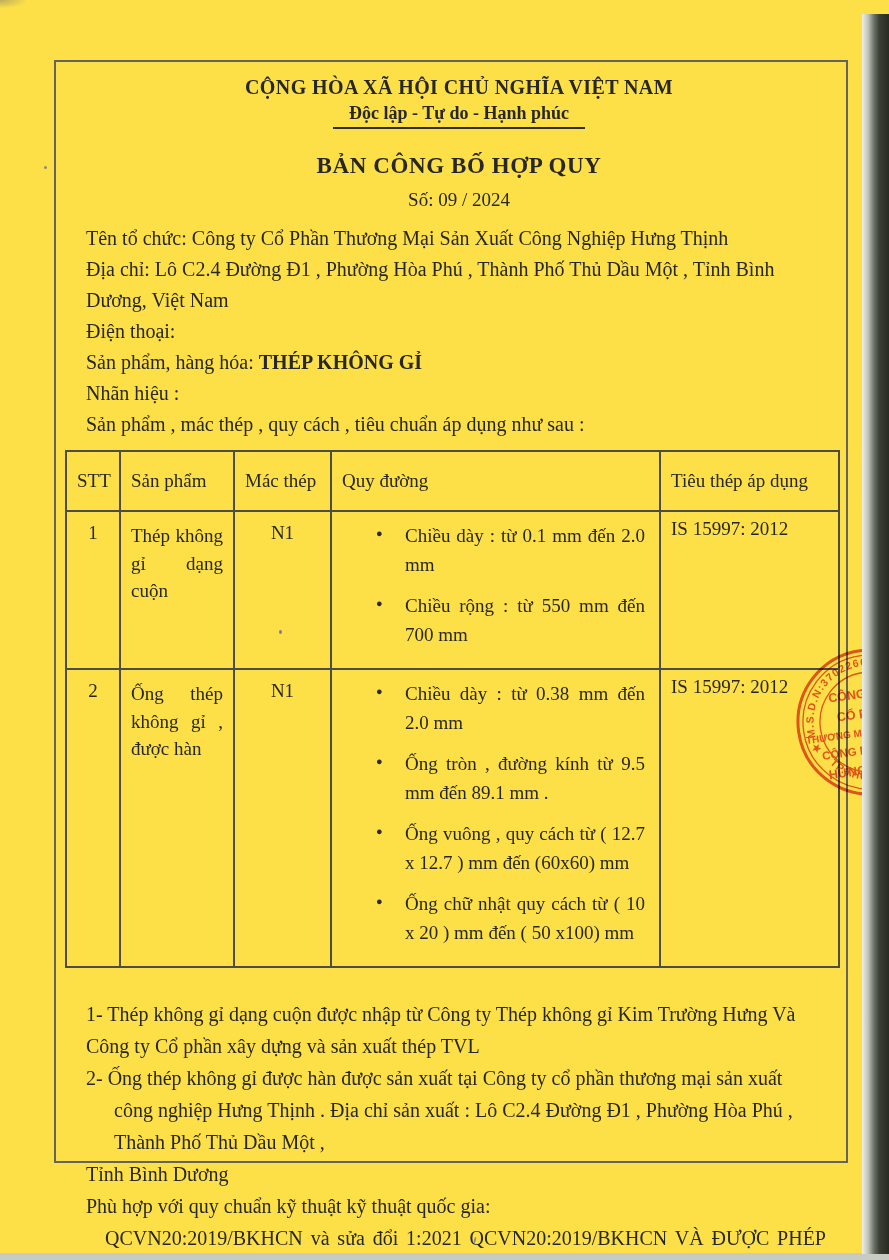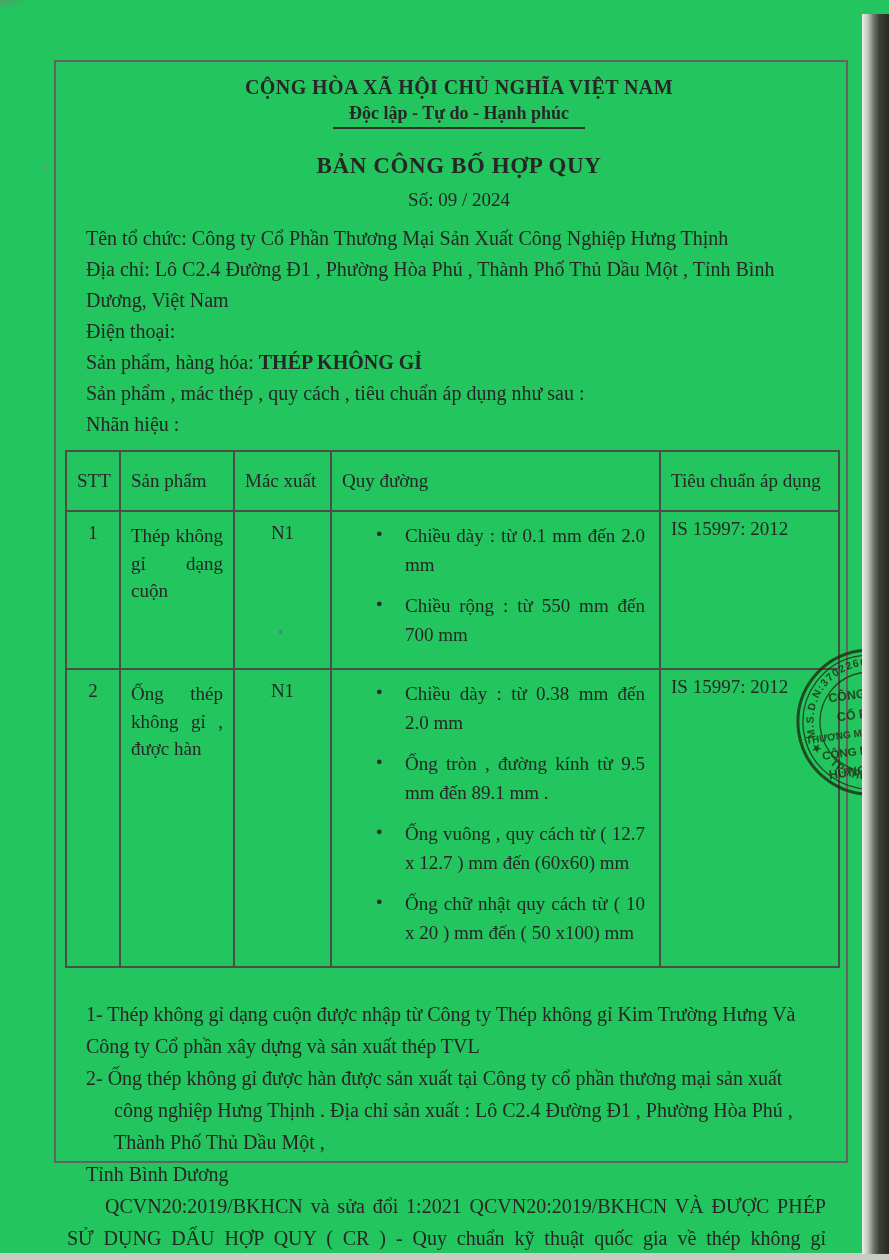--- a/index.html
+++ b/index.html
@@ -1,17 +1,17 @@
 <!DOCTYPE html>
 <html><head>
 <meta charset="utf-8">
 <style>
   html,body{margin:0;padding:0;background:#e9e9e6;}
   .page{
-    position:relative;width:889px;height:1260px;background:#22c55e;
+    position:relative;width:889px;height:1260px;background:#fde047;
     overflow:hidden;font-family:"Liberation Serif",serif;color:#272727;
   }
   
   .frame{
     position:absolute;left:54px;top:60px;width:794px;height:1103px;
     border:2px solid #63635f;box-sizing:border-box;
     padding:10px 14px 0 30px;
   }
   .doc-header{text-align:center;}
   .national-title{font-weight:bold;font-size:20px;letter-spacing:.4px;margin-top:4px;}
@@ -104,38 +104,38 @@
       </div>
       <div class="doc-title">BẢN CÔNG BỐ HỢP QUY</div>
       <div class="doc-number">Số: 09 / 2024</div>
     </div>
 
     <p class="body" id="org">Tên tổ chức: Công ty Cổ Phần Thương Mại Sản Xuất Công Nghiệp Hưng Thịnh</p>
     <p class="body">Địa chỉ: Lô C2.4 Đường Đ1 , Phường Hòa Phú , Thành Phố Thủ Dầu Một , Tỉnh Bình Dương, Việt Nam</p>
     <p class="body">Điện thoại:</p>
 
     <p class="body indent grp"><span>Sản phẩm, hàng hóa:</span> <span class="bold-val">THÉP KHÔNG GỈ</span></p>
+    <p class="body indent">Nhãn hiệu :</p>
     <p class="body indent">Sản phẩm , mác thép , quy cách , tiêu chuẩn áp dụng như sau :</p>
-    <p class="body indent">Nhãn hiệu :</p>
 
     <table class="doc-table">
       <colgroup>
         <col style="width:54px">
           <col style="width:114px">
           <col style="width:97px">
         <col style="width:329px">
           <col style="width:179px">
       </colgroup>
       <thead>
         <tr>
           <th class="c-stt">STT</th>
           <th>Sản phẩm</th>
-          <th>Mác xuất</th>
+          <th>Mác thép</th>
           <th>Quy đường</th>
-          <th>Tiêu chuẩn áp dụng</th>
+          <th>Tiêu thép áp dụng</th>
         </tr>
       </thead>
       <tbody>
         <tr class="r1">
           <td class="c-stt">1</td>
           <td class="c-prod">
             <div>Thép không gỉ dạng cuộn</div>
           </td>
           <td class="c-grade">N1</td>
           <td>
@@ -162,20 +162,21 @@
           </td>
           <td class="c-std">IS 15997: 2012</td>
         </tr>
       </tbody>
     </table>
 
     <div class="notes">
       <p><span>1-</span> <span>Thép không gỉ dạng cuộn được nhập từ Công ty Thép không gỉ Kim Trường Hưng Và Công ty Cổ phần xây dựng và sản xuất thép TVL</span></p>
       <p class="note-hang"><span>2-</span> <span>Ống thép không gỉ được hàn được sản xuất tại Công ty cổ phần thương mại sản xuất công nghiệp Hưng Thịnh . Địa chỉ sản xuất : Lô C2.4 Đường Đ1 , Phường Hòa Phú , Thành Phố Thủ Dầu Một ,</span></p>
       <p>Tỉnh Bình Dương</p>
+      <p>Phù hợp với quy chuẩn kỹ thuật kỹ thuật quốc gia:</p>
       <p class="conformity">QCVN20:2019/BKHCN và sửa đổi 1:2021 QCVN20:2019/BKHCN VÀ ĐƯỢC PHÉP SỬ DỤNG DẤU HỢP QUY ( CR ) - Quy chuẩn kỹ thuật quốc gia về thép không gỉ</p>
     </div>
 
   </div>
 
   <div class="stamp-clip">
     <svg width="170" height="168" viewBox="0 0 170 168" font-family="Liberation Sans, sans-serif">
       <g transform="rotate(-8 90 82)" fill="none" stroke="#dc5348">
         <circle cx="90" cy="82" r="72" stroke-width="3"></circle>
         <circle cx="90" cy="82" r="67" stroke-width="1.3"></circle>

